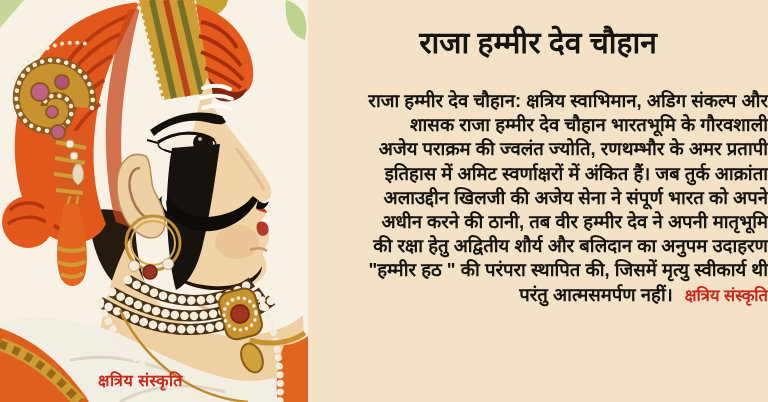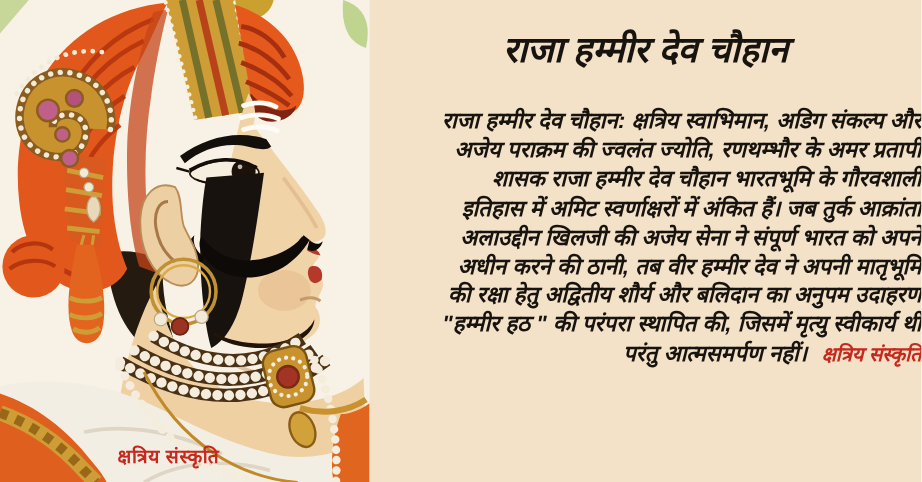--- a/index.html
+++ b/index.html
@@ -19,21 +19,21 @@
     font-family:"Liberation Sans","DejaVu Sans",sans-serif;
   }
   .portrait-wrap{position:absolute;left:0;top:0;width:308px;height:402px;background:var(--portrait-bg);}
   .portrait-wrap svg{display:block;}
   .portrait-watermark{
     position:absolute;left:98px;top:369px;color:var(--accent-red);
     font-size:16px;font-weight:700;letter-spacing:.5px;white-space:nowrap;
   }
   .panel{
     position:absolute;left:308px;top:0;width:460px;height:402px;
-    text-align:center;color:var(--panel-text);overflow:hidden;font-style:italic;
+    text-align:center;color:var(--panel-text);overflow:hidden;
   }
   .title{
     margin-top:24px;font-size:30px;line-height:38px;font-weight:700;white-space:nowrap;
   }
   .body-text{margin-top:27px;font-size:18.5px;font-weight:600;text-align:right;}
   .body-text .line{line-height:24.2px;white-space:nowrap;}
   .credit-inline{color:var(--accent-red);font-size:16.5px;font-weight:700;margin-left:12px;}
 </style>
 </head>
 <body>
@@ -218,22 +218,22 @@
       </g>
     </svg>
 
     <div class="portrait-watermark">क्षत्रिय संस्कृति</div>
   </div>
 
   <div class="panel">
     <div class="title">राजा हम्मीर देव चौहान</div>
     <div class="body-text">
       <div class="line">राजा हम्मीर देव चौहान: क्षत्रिय स्वाभिमान, अडिग संकल्प और</div>
+      <div class="line">शासक राजा हम्मीर देव चौहान भारतभूमि के गौरवशाली</div>
       <div class="line">अजेय पराक्रम की ज्वलंत ज्योति, रणथम्भौर के अमर प्रतापी</div>
-      <div class="line">शासक राजा हम्मीर देव चौहान भारतभूमि के गौरवशाली</div>
       <div class="line">इतिहास में अमिट स्वर्णाक्षरों में अंकित हैं। जब तुर्क आक्रांता</div>
       <div class="line">अलाउद्दीन खिलजी की अजेय सेना ने संपूर्ण भारत को अपने</div>
       <div class="line">अधीन करने की ठानी, तब वीर हम्मीर देव ने अपनी मातृभूमि</div>
       <div class="line">की रक्षा हेतु अद्वितीय शौर्य और बलिदान का अनुपम उदाहरण</div>
       <div class="line">"हम्मीर हठ " की परंपरा स्थापित की, जिसमें मृत्यु स्वीकार्य थी</div>
       <div class="line">
         <span>परंतु आत्मसमर्पण नहीं।</span><span class="credit-inline">क्षत्रिय संस्कृति</span>
       </div>
     </div>
   </div>

